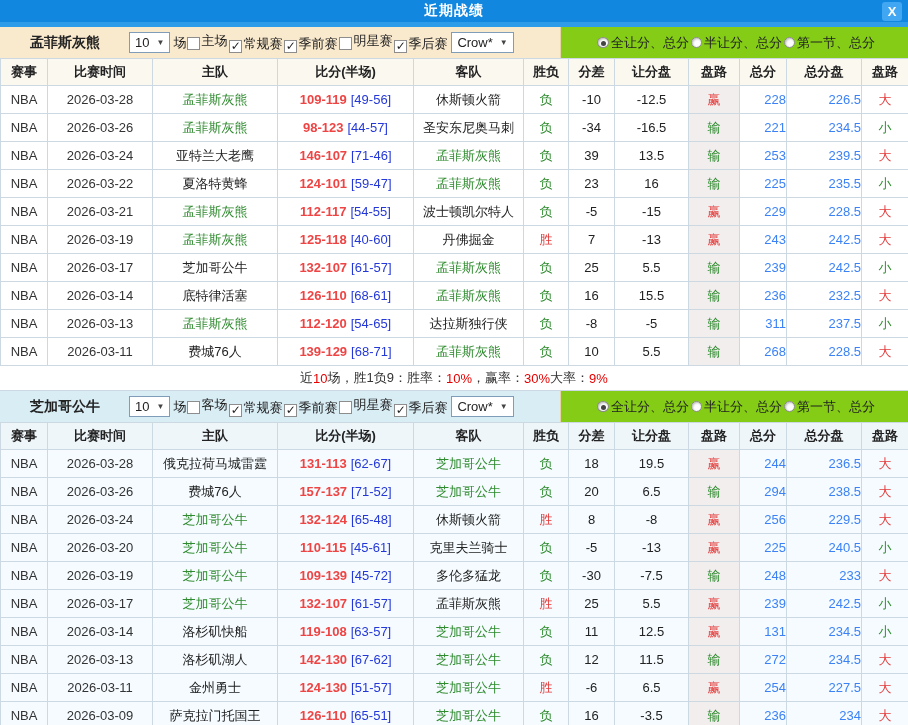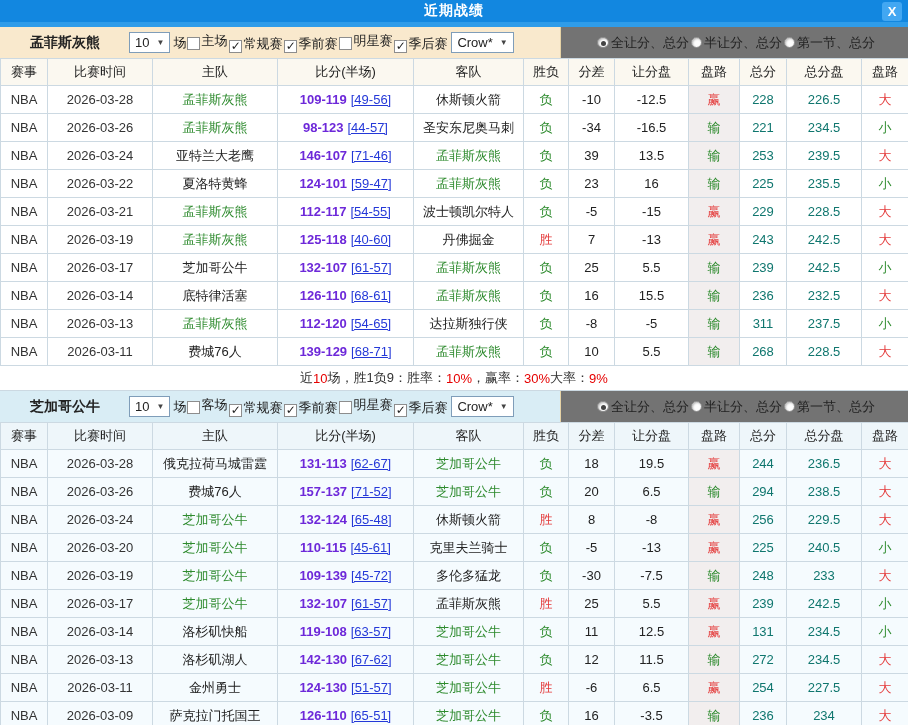--- a/index.html
+++ b/index.html
@@ -11,21 +11,21 @@
     display:flex; align-items:center; justify-content:center; }
   .titlebar .title { color:#fff; font-weight:bold; font-size:14px; letter-spacing:1px; }
   .close-btn { position:absolute; right:6px; top:2px; width:20px; height:19px;
     background:#42a7f2; color:#fff; font-weight:bold; font-size:13px; border-radius:3px;
     display:flex; align-items:center; justify-content:center; cursor:pointer; }
   .strip { height:5px; background:#2f9ce9; }
 
   
   .filterbar { height:31px; display:flex; align-items:stretch; }
   .filterbar .left { width:560px; display:flex; align-items:center; padding-left:30px; }
-  .filterbar .right { flex:1; display:flex; align-items:center; justify-content:center; background:#737373; border-left:1px solid #e6d3a6; }
+  .filterbar .right { flex:1; display:flex; align-items:center; justify-content:center; background:#84cc16; border-left:1px solid #e6d3a6; }
   .s1 .left { background:#f9e9cd; }
   .s2 .left { background:#d9edf5; }
   .team-name { font-weight:bold; font-size:14px; width:96px; }
   .sel { display:inline-flex; align-items:center; background:#fff; border:1px solid #7f9db9;
     height:21px; padding:0 5px; margin:0 3px; gap:7px; }
   .sel .arrow { font-size:8px; color:#444; }
   .cbwrap { display:inline-flex; align-items:flex-end; }
   .cb { width:13px; height:13px; border:1px solid #8d8d8d; background:#fff; margin:0 1px;
     display:inline-flex; align-items:center; justify-content:center;
     font-size:12px; font-weight:bold; line-height:1; color:#222; }
@@ -33,32 +33,32 @@
   .radiowrap { display:inline-flex; align-items:center; margin:0 1px; }
   .rb { width:11px; height:11px; border-radius:50%; border:1px solid #8a8a8a; background:#fdfdfd;
     display:inline-block; position:relative; margin-right:2px;
     box-shadow:inset 1px 1px 2px rgba(0,0,0,.25); }
   .rb.sel::after { content:""; position:absolute; left:3px; top:3px; width:5px; height:5px;
     border-radius:50%; background:#444; }
 
   
   table { width:908px; border-collapse:collapse; table-layout:fixed; }
   th,td { border:1px solid #ccd9e2; text-align:center; white-space:nowrap; overflow:hidden; }
-  thead th { height:27px; font-weight:normal; color:#222; }
+  thead th { height:27px; font-weight:bold; color:#222; }
   .t1 thead th { background:#fbf8f0; }
   .t2 thead th { background:#eef6fa; }
   td { height:28px; }
   .t2 td { background:#f5fbfe; }
   td.c-lres { background:#f2eeee !important; }
   .g { color:#2e8b2e; }
   .r { color:#e43b3b; }
   .c-date,.c-league { color:#333; }
-  .c-score b { color:#6d28d9; }
-  .c-score .half { color:#2438d8; margin-left:4px;text-decoration:underline; }
-  .c-tot { color:#0f766e; }
+  .c-score b { color:#ef4444; }
+  .c-score .half { color:#2438d8; margin-left:4px; }
+  .c-tot { color:#3b82f6;text-align:right; }
 
   
   .summary { height:25px; display:flex; align-items:center; justify-content:center;
     border-bottom:1px solid #ccd9e2; background:#fff; }
   .summary .k { color:#333; }
   .summary .r { color:#e60000; }
 </style>
 </head>
 <body>
 

